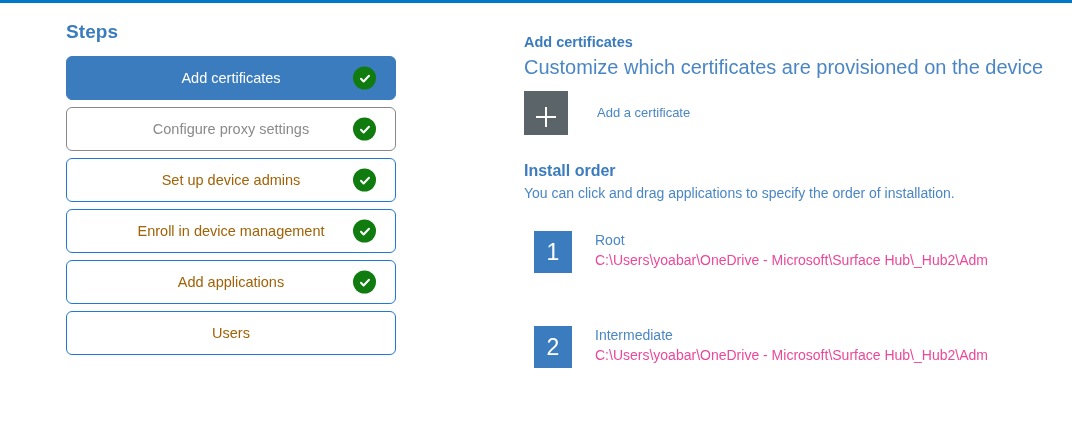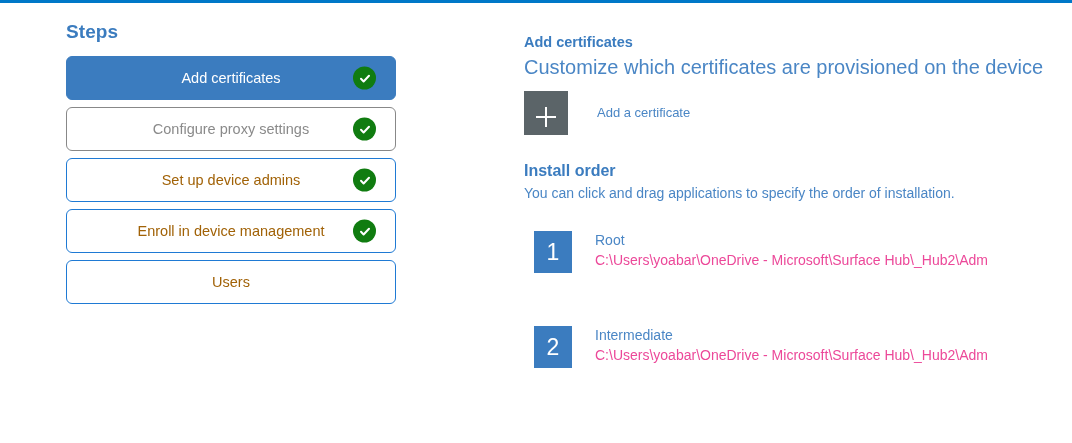--- a/index.html
+++ b/index.html
@@ -260,20 +260,28 @@
 
     <div class="step-btn">
       <span class="step-label">Enroll in device management</span>
       <span class="check-badge">
         <svg width="14" height="14" viewBox="0 0 14 14">
             <path d="M3 7.3 L5.6 10 L11 4.2" fill="none" stroke="#ffffff" stroke-width="2" stroke-linecap="round" stroke-linejoin="round"></path>
           </svg>
       </span>
     </div>
 
+    <div class="step-btn">
+      <span class="step-label">Add applications</span>
+      <span class="check-badge">
+        <svg width="14" height="14" viewBox="0 0 14 14">
+            <path d="M3 7.3 L5.6 10 L11 4.2" fill="none" stroke="#ffffff" stroke-width="2" stroke-linecap="round" stroke-linejoin="round"></path>
+          </svg>
+      </span>
+    </div>
 
 
     <div class="step-btn">
       <span class="step-label">Users</span>
     </div>
   </div>
 
   <div id="detail-pane">
 
     <div id="detail-title">Add certificates</div>

